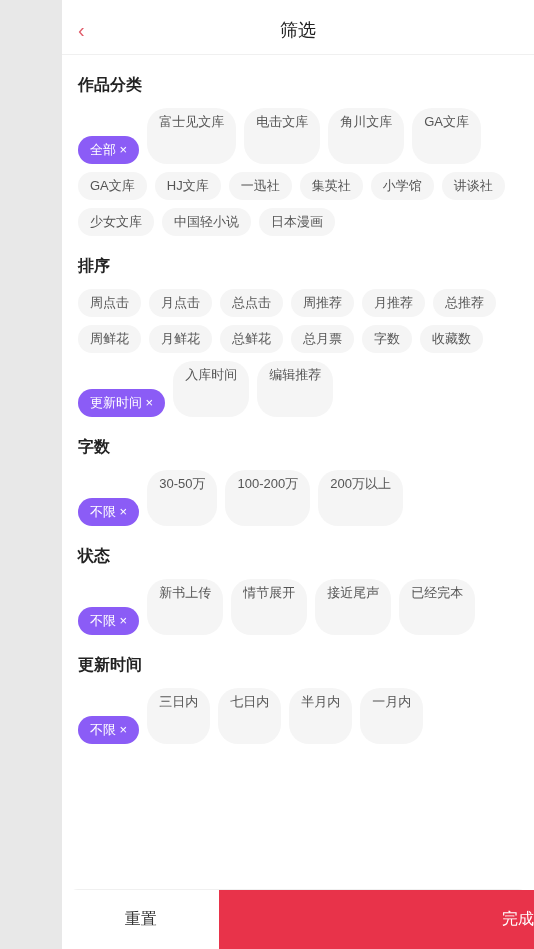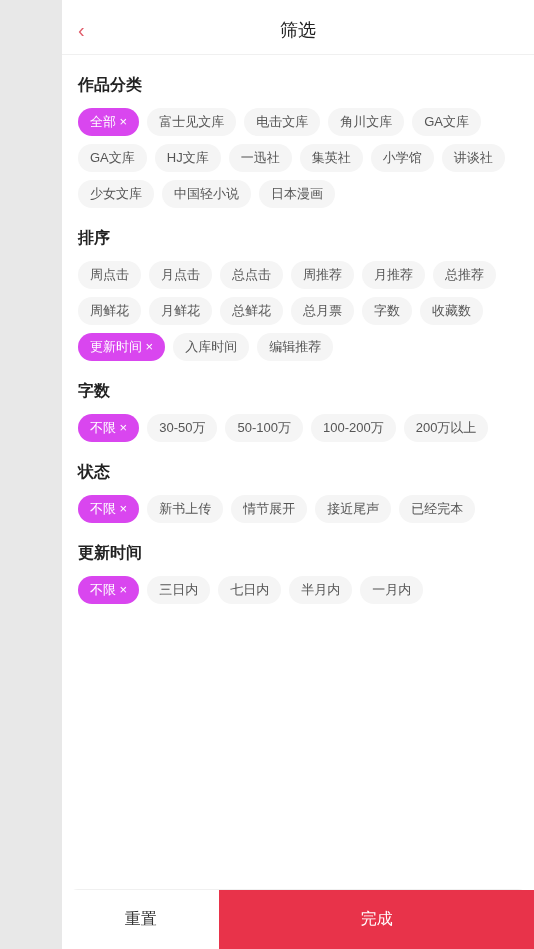--- a/index.html
+++ b/index.html
@@ -83,22 +83,23 @@
       padding: 5px 12px;
       border-radius: 20px;
       font-size: 13px;
       color: #555;
       background: #f5f5f5;
       cursor: pointer;
       white-space: nowrap;
     }
 
     .tag.active {
-      background: #d946ef;
+      background: #8b5cf6;
       color: #fff;
+      margin-top: 28px;
     }
 
     .footer {
       display: flex;
       height: 60px;
       border-top: 1px solid #f0f0f0;
       border-radius: 17px;
     }
 
     .btn-reset {
@@ -110,20 +111,21 @@
       cursor: pointer;
     }
 
     .btn-confirm {
       flex: 2;
       background: #e8334a;
       border: none;
       font-size: 16px;
       color: #fff;
       cursor: pointer;
+      text-align: right;
     }
   </style>
 </head>
 <body>
 
 <div class="backdrop"></div>
 
 <div class="panel">
 
   <div class="header">
@@ -172,21 +174,20 @@
           <span class="tag">入库时间</span>
           <span class="tag">编辑推荐</span>
         </div>
     </div>
 
     <div class="section">
       <div class="section-title">字数</div>
       <div class="tags" id="words-tags">
           <span class="tag active">不限 ×</span>
           <span class="tag">30-50万</span>
-          <span class="tag">50-100万</span>
           <span class="tag">100-200万</span>
           <span class="tag">200万以上</span>
         </div>
     </div>
 
     <div class="section">
       <div class="section-title">状态</div>
       <div class="tags" id="status-tags">
           <span class="tag active">不限 ×</span>
           <span class="tag">新书上传</span>

